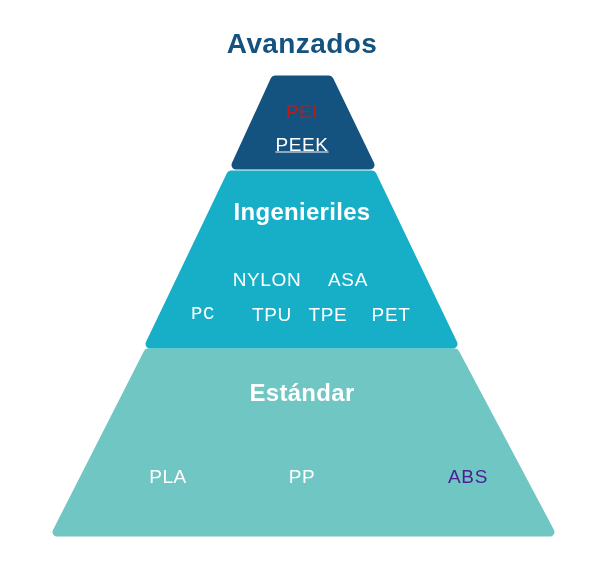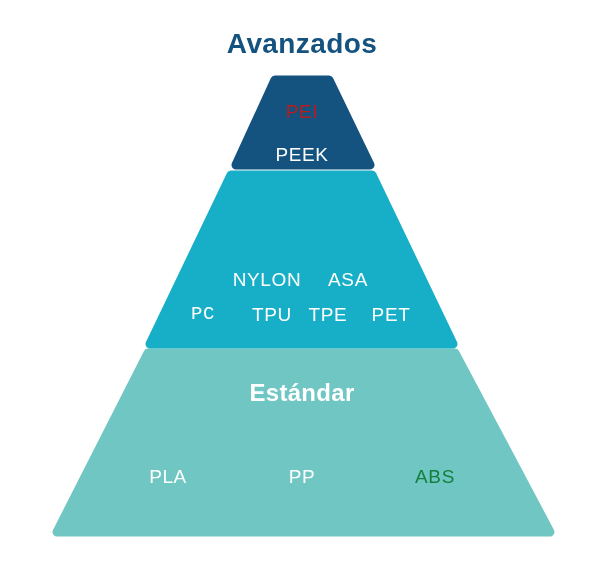--- a/index.html
+++ b/index.html
@@ -59,21 +59,21 @@
   }
   
   .material {
     font-size: 19px;
     font-weight: normal;
     color: #ffffff;
     letter-spacing: 0.6px;
   }
   
   #mat-pei  { left: 302px; top: 111px; }
-  #mat-peek { left: 302px; top: 154px; }
+  #mat-peek { left: 302px; top: 144px; text-decoration: underline; }
   
   #mat-nylon { left: 267px; top: 279px; }
   #mat-asa   { left: 348px; top: 279px; }
   
   #mat-pc  { left: 203px; top: 314px; font-family: Liberation Mono, monospace; }
   #mat-tpu { left: 263px; top: 314px; }
   #mat-tpe { left: 328px; top: 314px; }
   #mat-pet { left: 391px; top: 314px; }
   
   #mat-pla { left: 168px; top: 476px; }
@@ -92,28 +92,29 @@
     <path id="shape-middle" d="M 231 175 L 372 175 L 453 344 L 150 344 Z" fill="#17afc8" stroke="#17afc8" stroke-width="9" stroke-linejoin="round"></path>
 
     <path id="shape-top" d="M 275 80 L 329 80 L 370 165 L 236 165 Z" fill="#14527f" stroke="#14527f" stroke-width="9" stroke-linejoin="round"></path>
   </svg>
 
   <div class="txt" id="chart-title" style="color: rgb(20, 82, 127);">Avanzados</div>
 
   <div class="txt material" id="mat-pei" style="color: #b91c1c;">PEI</div>
   <div class="txt material" id="mat-peek" style="color: rgb(255, 255, 255);">PEEK</div>
 
+  <div class="txt tier-heading" id="tier-heading-middle" style="color: rgb(255, 255, 255);">Ingenieriles</div>
 
   <div class="txt material" id="mat-nylon" style="color: rgb(255, 255, 255);">NYLON</div>
   <div class="txt material" id="mat-asa" style="color: rgb(255, 255, 255);">ASA</div>
 
   <div class="txt material" id="mat-pc" style="color: rgb(255, 255, 255);">PC</div>
   <div class="txt material" id="mat-tpu" style="color: rgb(255, 255, 255); margin-left: 9px;">TPU</div>
   <div class="txt material" id="mat-tpe" style="color: rgb(255, 255, 255); text-align: center;">TPE</div>
   <div class="txt material" id="mat-pet" style="color: rgb(255, 255, 255);">PET</div>
 
   <div class="txt tier-heading" id="tier-heading-bottom" style="color: rgb(255, 255, 255); text-align: center;">Estándar</div>
 
   <div class="txt material" id="mat-pla" style="color: rgb(255, 255, 255);">PLA</div>
   <div class="txt material" id="mat-pp" style="color: rgb(255, 255, 255);">PP</div>
-  <div class="txt material" id="mat-abs" style="color: #15803d;">ABS</div>
+  <div class="txt material" id="mat-abs" style="color: #4c1d95; margin-left: 33px;">ABS</div>
 
 </div>
 
 </body></html>

